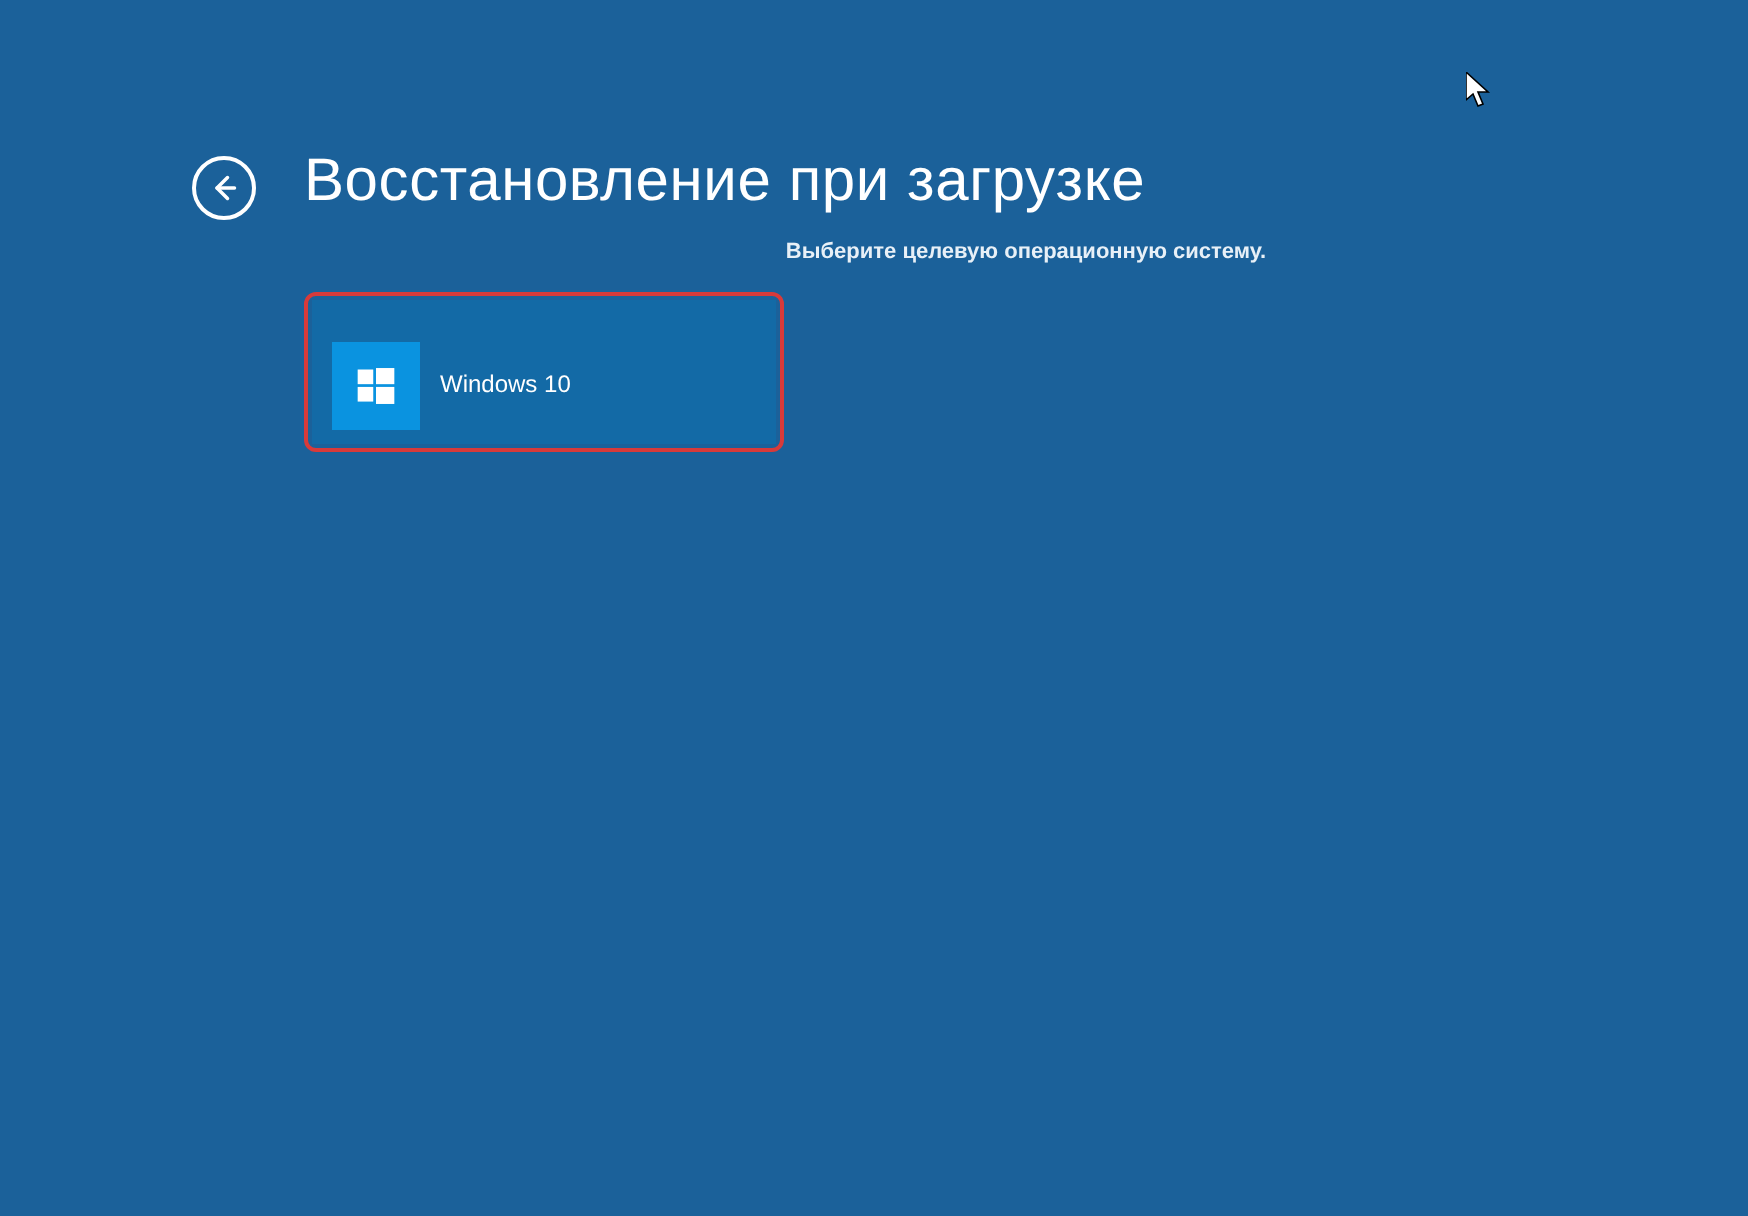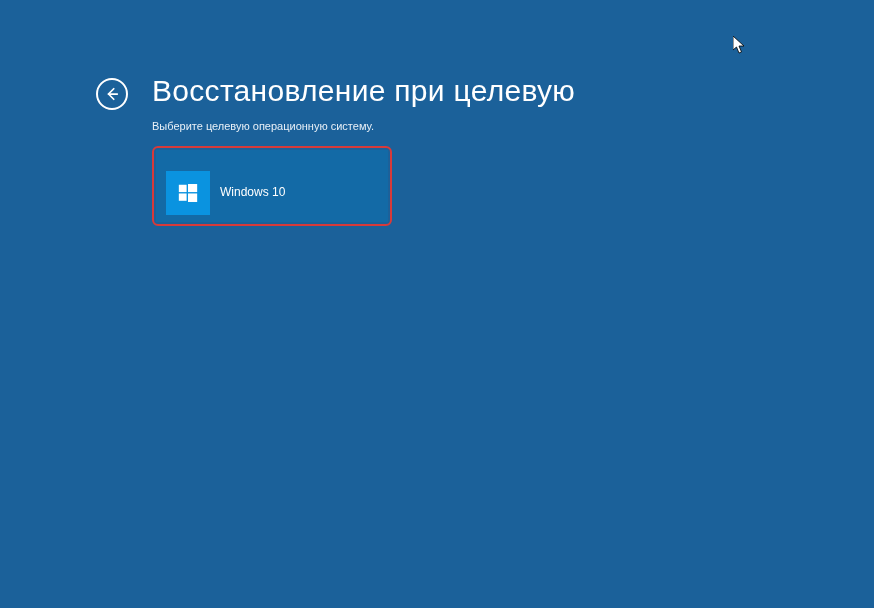--- a/index.html
+++ b/index.html
@@ -40,24 +40,25 @@
       width: 14px;
       height: 14px;
     }
     .title {
       font-size: 30px;
       font-weight: 300;
       letter-spacing: 0.3px;
     }
     .subtitle {
       font-size: 11px;
-      font-weight: 400;
+      font-weight: 700;
       margin-left: 56px;
       margin-top: 10px;
       color: #e8f0f7;
+      text-align: center;
     }
     .tile-wrapper {
       margin-left: 56px;
       margin-top: 14px;
       display: inline-block;
       border: 2px solid #d83a3a;
       border-radius: 6px;
       padding: 2px;
     }
     .os-tile {
@@ -97,21 +98,21 @@
 <body>
 
 <div class="container">
   <div class="header-row">
     <div class="back-button">
       <svg class="back-arrow" viewBox="0 0 16 16">
         <path d="M10 2 L4 8 L10 14" stroke="#ffffff" stroke-width="2" fill="none" stroke-linecap="round" stroke-linejoin="round"></path>
         <path d="M4 8 L14 8" stroke="#ffffff" stroke-width="2" fill="none" stroke-linecap="round"></path>
       </svg>
     </div>
-    <h1 class="title">Восстановление при целевую</h1>
+    <h1 class="title">Восстановление при загрузке</h1>
   </div>
   <div class="subtitle">Выберите целевую операционную систему.</div>
 
   <div class="tile-wrapper">
     <div class="os-tile">
       <div class="tile-icon">
         <svg viewBox="0 0 24 24" width="22" height="22">
           <rect x="2" y="3" width="8.5" height="8" fill="#ffffff"></rect>
           <rect x="12" y="2.2" width="10" height="8.8" fill="#ffffff"></rect>
           <rect x="2" y="12.5" width="8.5" height="8" fill="#ffffff"></rect>

